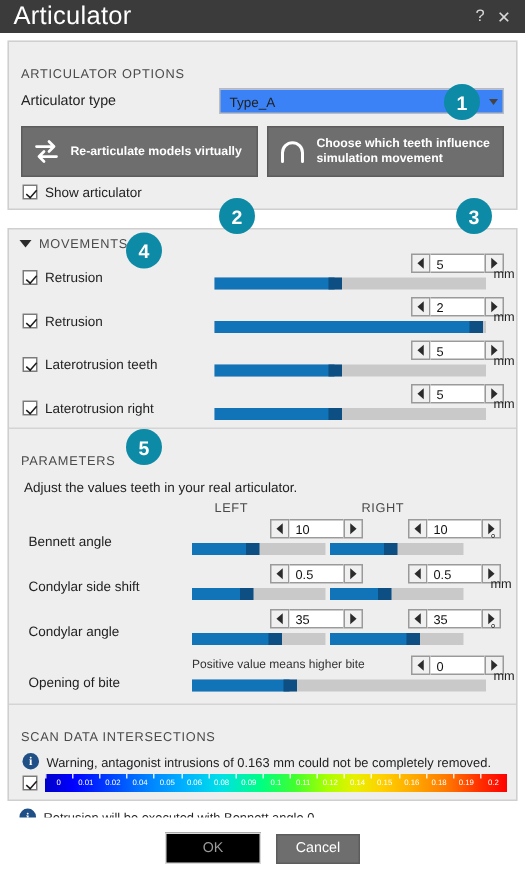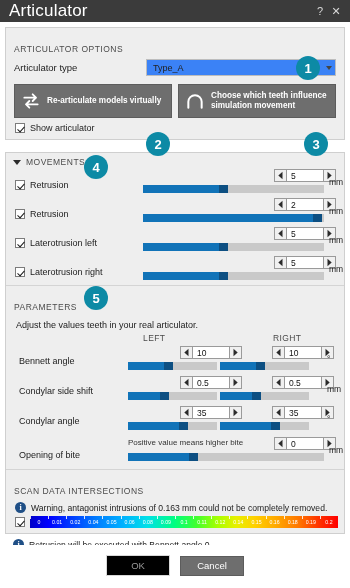--- a/index.html
+++ b/index.html
@@ -277,21 +277,21 @@
     background: #ffffff;
     flex: 0 0 auto;
   }
   .okbtn {
     width: 64px; height: 21px;
     background: #000000; border: 1px solid #d8d8d8;
     color: #9a9a9a; font-size: 9.5px;
     display: flex; align-items: center; justify-content: center;
   }
   .cancelbtn {
-    width: 64px; height: 20px;
+    width: 56px; height: 20px;
     background: #6e6e6e; border: 1px solid #5c5c5c;
     color: #ffffff; font-size: 9.5px;
     display: flex; align-items: center; justify-content: center;
   }
 </style>
 </head>
 <body>
 
 <div class="window">
 
@@ -396,21 +396,21 @@
             </div>
             <div class="unit" style="left:323px; top:8px;">mm</div>
             <div class="track" style="left:137px; top:16px; width:181px;">
               <div class="fill" style="width:96%;"></div>
               <div class="knob" style="left:169.76px;"></div>
             </div>
           </div>
           <div class="mrow">
             <div class="cklabel">
               <div class="cb checked"></div>
-              <div class="t">Laterotrusion left</div>
+              <div class="t">Laterotrusion teeth</div>
             </div>
             <div class="spin" style="left:268px; top:0px;">
               <div class="ab">
                 <svg width="7" height="9" viewBox="0 0 7 9">
                   <path d="M5.5 .8 L1.3 4.5 L5.5 8.2 Z" fill="#2b2b2b"></path>
                 </svg>
               </div>
               <div class="fld" style="width:36px;">5</div>
               <div class="ab">
                 <svg width="7" height="9" viewBox="0 0 7 9">
@@ -452,21 +452,21 @@
 
       <div class="divider"></div>
 
       <div style="position:relative;">
         <div class="section-title">PARAMETERS</div>
         <div class="badge" style="left:78px; top:0px;">5</div>
         <div class="pnote">Adjust the values teeth in your real articulator.</div>
 
         <div class="lr-head">
           <span style="left:137px;">LEFT</span>
-          <span style="left:244px;padding-left:23px;">RIGHT</span>
+          <span style="left:212px;padding-left:23px;">RIGHT</span>
         </div>
 
         <div id="parameter-rows">
             <div class="prow">
               <div class="plabel">Bennett angle</div>
               <div class="spin" style="left:174px; top:0px;">
                 <div class="ab">
                   <svg width="7" height="9" viewBox="0 0 7 9">
                     <path d="M5.5 .8 L1.3 4.5 L5.5 8.2 Z" fill="#2b2b2b"></path>
                   </svg>

